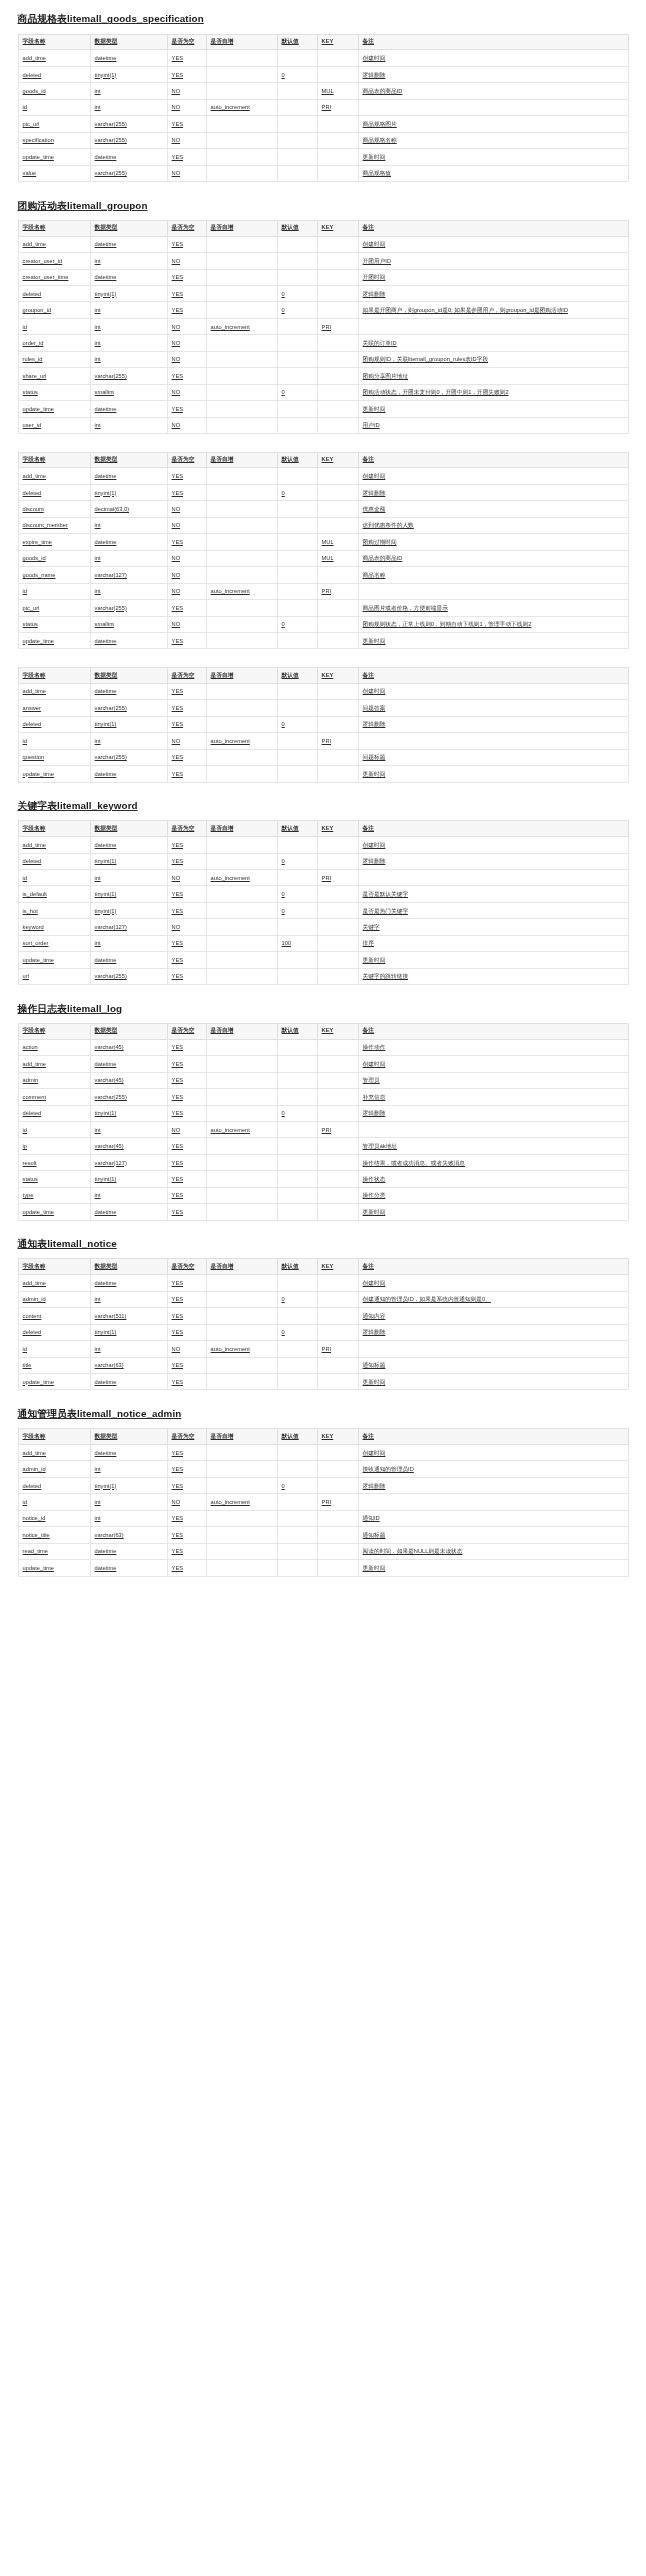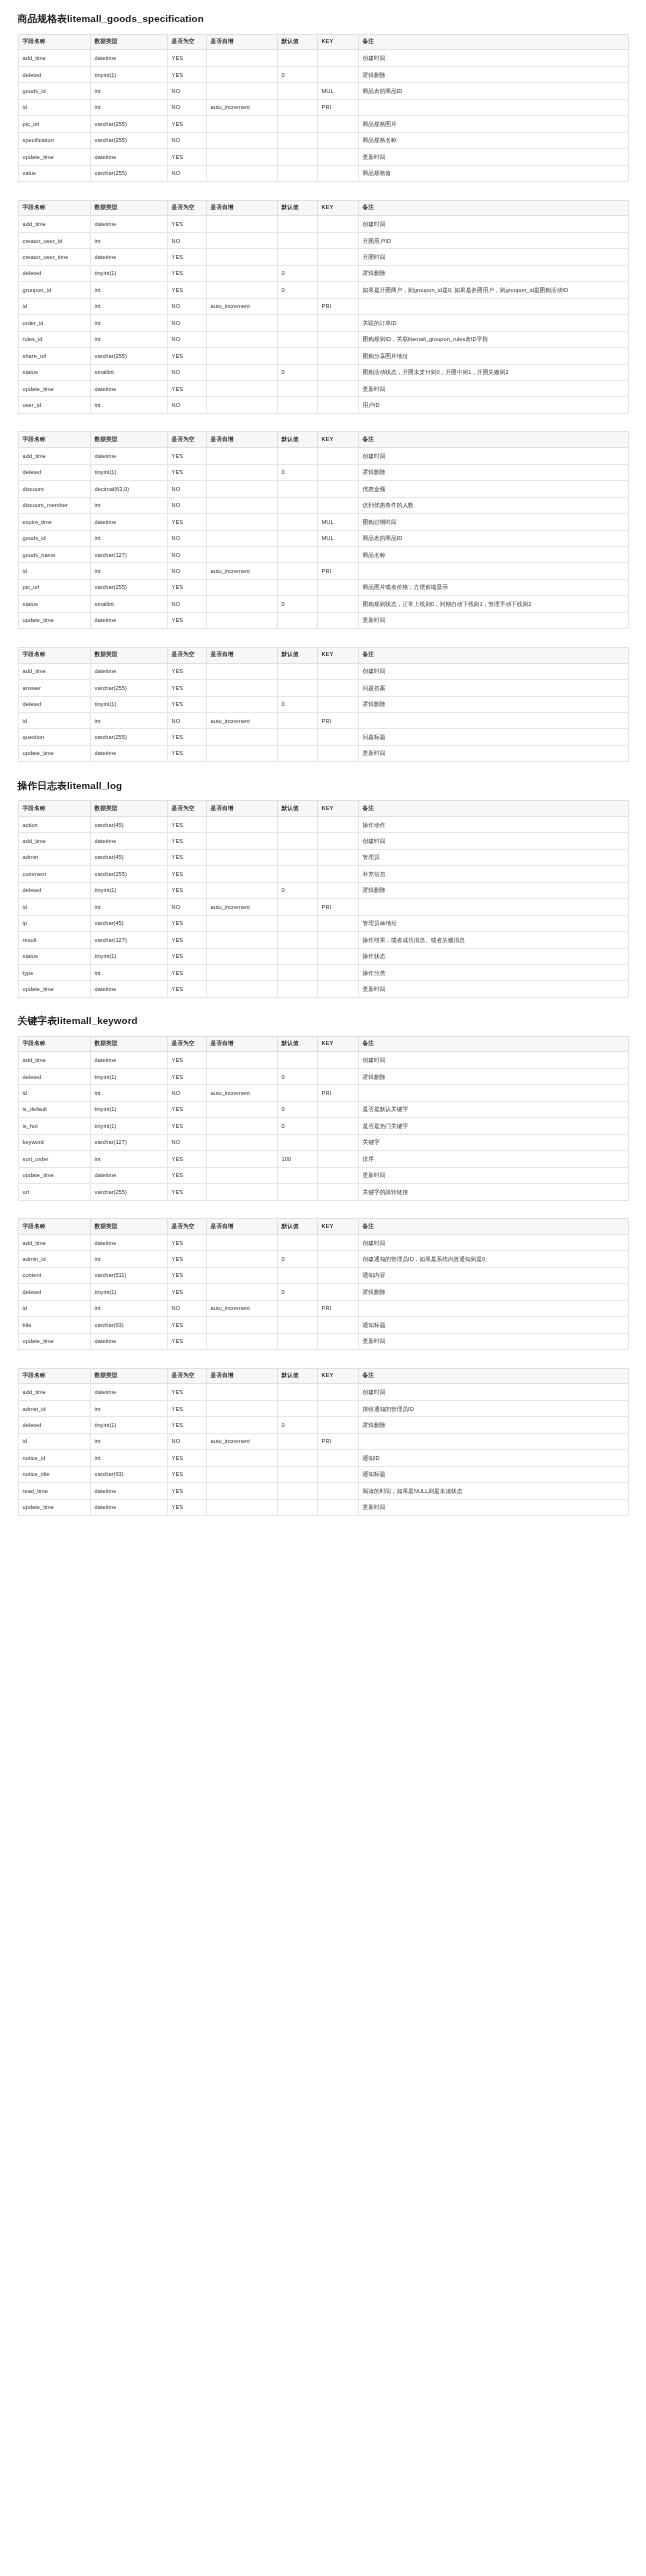--- a/index.html
+++ b/index.html
@@ -9,20 +9,21 @@
   }
   body {
     font-family: "Liberation Sans", sans-serif;
     color: #2b2b2b;
     width: 647px;
   }
   .page {
     width: 536px;
     padding: 0 0 20.6px 0;
     box-sizing: border-box;
+    text-decoration: underline;
   }
   .section {
     margin: 0 0 17.5px 0;
     padding: 0 17.5px;
   }
   h2.section-title {
     font-size: 9.8px;
     font-weight: bold;
     color: #1a1a1a;
     margin: 13.4px 0 7.2px 0;
@@ -161,20 +162,21 @@
               <td>NO</td>
               <td></td>
               <td></td>
               <td></td>
               <td>商品规格值</td>
             </tr>
           </tbody>
         </table>
       </div>
       <div class="section">
+        <h2 class="section-title">团购活动表litemall_groupon</h2>
         <table class="spec">
           <colgroup>
             <col class="c-field">
             <col class="c-type">
             <col class="c-null">
             <col class="c-auto">
             <col class="c-default">
             <col class="c-key">
             <col class="c-remark">
           </colgroup>
@@ -495,20 +497,128 @@
               <td>问题标题</td>
             </tr>
             <tr>
               <td>update_time</td>
               <td>datetime</td>
               <td>YES</td>
               <td></td>
               <td></td>
               <td></td>
               <td>更新时间</td>
+            </tr>
+          </tbody>
+        </table>
+      </div>
+      <div class="section">
+        <h2 class="section-title">关键字表litemall_keyword</h2>
+        <table class="spec">
+          <colgroup>
+            <col class="c-field">
+            <col class="c-type">
+            <col class="c-null">
+            <col class="c-auto">
+            <col class="c-default">
+            <col class="c-key">
+            <col class="c-remark">
+          </colgroup>
+          <thead>
+            <tr>
+              <th>字段名称</th>
+              <th>数据类型</th>
+              <th>是否为空</th>
+              <th>是否自增</th>
+              <th>默认值</th>
+              <th>KEY</th>
+              <th>备注</th>
+            </tr>
+          </thead>
+          <tbody>
+            <tr>
+              <td>add_time</td>
+              <td>datetime</td>
+              <td>YES</td>
+              <td></td>
+              <td></td>
+              <td></td>
+              <td>创建时间</td>
+            </tr>
+            <tr>
+              <td>deleted</td>
+              <td>tinyint(1)</td>
+              <td>YES</td>
+              <td></td>
+              <td>0</td>
+              <td></td>
+              <td>逻辑删除</td>
+            </tr>
+            <tr>
+              <td>id</td>
+              <td>int</td>
+              <td>NO</td>
+              <td>auto_increment</td>
+              <td></td>
+              <td>PRI</td>
+              <td></td>
+            </tr>
+            <tr>
+              <td>is_default</td>
+              <td>tinyint(1)</td>
+              <td>YES</td>
+              <td></td>
+              <td>0</td>
+              <td></td>
+              <td>是否是默认关键字</td>
+            </tr>
+            <tr>
+              <td>is_hot</td>
+              <td>tinyint(1)</td>
+              <td>YES</td>
+              <td></td>
+              <td>0</td>
+              <td></td>
+              <td>是否是热门关键字</td>
+            </tr>
+            <tr>
+              <td>keyword</td>
+              <td>varchar(127)</td>
+              <td>NO</td>
+              <td></td>
+              <td></td>
+              <td></td>
+              <td>关键字</td>
+            </tr>
+            <tr>
+              <td>sort_order</td>
+              <td>int</td>
+              <td>YES</td>
+              <td></td>
+              <td>100</td>
+              <td></td>
+              <td>排序</td>
+            </tr>
+            <tr>
+              <td>update_time</td>
+              <td>datetime</td>
+              <td>YES</td>
+              <td></td>
+              <td></td>
+              <td></td>
+              <td>更新时间</td>
+            </tr>
+            <tr>
+              <td>url</td>
+              <td>varchar(255)</td>
+              <td>YES</td>
+              <td></td>
+              <td></td>
+              <td></td>
+              <td>关键字的跳转链接</td>
             </tr>
           </tbody>
         </table>
       </div>
       <div class="section">
         <h2 class="section-title">操作日志表litemall_log</h2>
         <table class="spec">
           <colgroup>
             <col class="c-field">
             <col class="c-type">
@@ -626,21 +736,21 @@
               <td>YES</td>
               <td></td>
               <td></td>
               <td></td>
               <td>更新时间</td>
             </tr>
           </tbody>
         </table>
       </div>
       <div class="section">
-        <h2 class="section-title">关键字表litemall_keyword</h2>
+        <h2 class="section-title">通知表litemall_notice</h2>
         <table class="spec">
           <colgroup>
             <col class="c-field">
             <col class="c-type">
             <col class="c-null">
             <col class="c-auto">
             <col class="c-default">
             <col class="c-key">
             <col class="c-remark">
           </colgroup>
@@ -659,95 +769,78 @@
             <tr>
               <td>add_time</td>
               <td>datetime</td>
               <td>YES</td>
               <td></td>
               <td></td>
               <td></td>
               <td>创建时间</td>
             </tr>
             <tr>
+              <td>admin_id</td>
+              <td>int</td>
+              <td>YES</td>
+              <td></td>
+              <td>0</td>
+              <td></td>
+              <td>创建通知的管理员ID，如果是系统内置通知则是0。</td>
+            </tr>
+            <tr>
+              <td>content</td>
+              <td>varchar(511)</td>
+              <td>YES</td>
+              <td></td>
+              <td></td>
+              <td></td>
+              <td>通知内容</td>
+            </tr>
+            <tr>
               <td>deleted</td>
               <td>tinyint(1)</td>
               <td>YES</td>
               <td></td>
               <td>0</td>
               <td></td>
               <td>逻辑删除</td>
             </tr>
             <tr>
               <td>id</td>
               <td>int</td>
               <td>NO</td>
               <td>auto_increment</td>
               <td></td>
               <td>PRI</td>
               <td></td>
             </tr>
             <tr>
-              <td>is_default</td>
-              <td>tinyint(1)</td>
-              <td>YES</td>
-              <td></td>
-              <td>0</td>
-              <td></td>
-              <td>是否是默认关键字</td>
-            </tr>
-            <tr>
-              <td>is_hot</td>
-              <td>tinyint(1)</td>
-              <td>YES</td>
-              <td></td>
-              <td>0</td>
-              <td></td>
-              <td>是否是热门关键字</td>
-            </tr>
-            <tr>
-              <td>keyword</td>
-              <td>varchar(127)</td>
-              <td>NO</td>
-              <td></td>
-              <td></td>
-              <td></td>
-              <td>关键字</td>
-            </tr>
-            <tr>
-              <td>sort_order</td>
-              <td>int</td>
-              <td>YES</td>
-              <td></td>
-              <td>100</td>
-              <td></td>
-              <td>排序</td>
+              <td>title</td>
+              <td>varchar(63)</td>
+              <td>YES</td>
+              <td></td>
+              <td></td>
+              <td></td>
+              <td>通知标题</td>
             </tr>
             <tr>
               <td>update_time</td>
               <td>datetime</td>
               <td>YES</td>
               <td></td>
               <td></td>
               <td></td>
               <td>更新时间</td>
-            </tr>
-            <tr>
-              <td>url</td>
-              <td>varchar(255)</td>
-              <td>YES</td>
-              <td></td>
-              <td></td>
-              <td></td>
-              <td>关键字的跳转链接</td>
             </tr>
           </tbody>
         </table>
       </div>
       <div class="section">
+        <h2 class="section-title">通知管理员表litemall_notice_admin</h2>
         <table class="spec">
           <colgroup>
             <col class="c-field">
             <col class="c-type">
             <col class="c-null">
             <col class="c-auto">
             <col class="c-default">
             <col class="c-key">
             <col class="c-remark">
           </colgroup>
@@ -770,109 +863,20 @@
               <td></td>
               <td></td>
               <td></td>
               <td>创建时间</td>
             </tr>
             <tr>
               <td>admin_id</td>
               <td>int</td>
               <td>YES</td>
               <td></td>
-              <td>0</td>
-              <td></td>
-              <td>创建通知的管理员ID，如果是系统内置通知则是0。</td>
-            </tr>
-            <tr>
-              <td>content</td>
-              <td>varchar(511)</td>
-              <td>YES</td>
-              <td></td>
-              <td></td>
-              <td></td>
-              <td>通知内容</td>
-            </tr>
-            <tr>
-              <td>deleted</td>
-              <td>tinyint(1)</td>
-              <td>YES</td>
-              <td></td>
-              <td>0</td>
-              <td></td>
-              <td>逻辑删除</td>
-            </tr>
-            <tr>
-              <td>id</td>
-              <td>int</td>
-              <td>NO</td>
-              <td>auto_increment</td>
-              <td></td>
-              <td>PRI</td>
-              <td></td>
-            </tr>
-            <tr>
-              <td>title</td>
-              <td>varchar(63)</td>
-              <td>YES</td>
-              <td></td>
-              <td></td>
-              <td></td>
-              <td>通知标题</td>
-            </tr>
-            <tr>
-              <td>update_time</td>
-              <td>datetime</td>
-              <td>YES</td>
-              <td></td>
-              <td></td>
-              <td></td>
-              <td>更新时间</td>
-            </tr>
-          </tbody>
-        </table>
-      </div>
-      <div class="section">
-        <table class="spec">
-          <colgroup>
-            <col class="c-field">
-            <col class="c-type">
-            <col class="c-null">
-            <col class="c-auto">
-            <col class="c-default">
-            <col class="c-key">
-            <col class="c-remark">
-          </colgroup>
-          <thead>
-            <tr>
-              <th>字段名称</th>
-              <th>数据类型</th>
-              <th>是否为空</th>
-              <th>是否自增</th>
-              <th>默认值</th>
-              <th>KEY</th>
-              <th>备注</th>
-            </tr>
-          </thead>
-          <tbody>
-            <tr>
-              <td>add_time</td>
-              <td>datetime</td>
-              <td>YES</td>
-              <td></td>
-              <td></td>
-              <td></td>
-              <td>创建时间</td>
-            </tr>
-            <tr>
-              <td>admin_id</td>
-              <td>int</td>
-              <td>YES</td>
-              <td></td>
               <td></td>
               <td></td>
               <td>接收通知的管理员ID</td>
             </tr>
             <tr>
               <td>deleted</td>
               <td>tinyint(1)</td>
               <td>YES</td>
               <td></td>
               <td>0</td>

